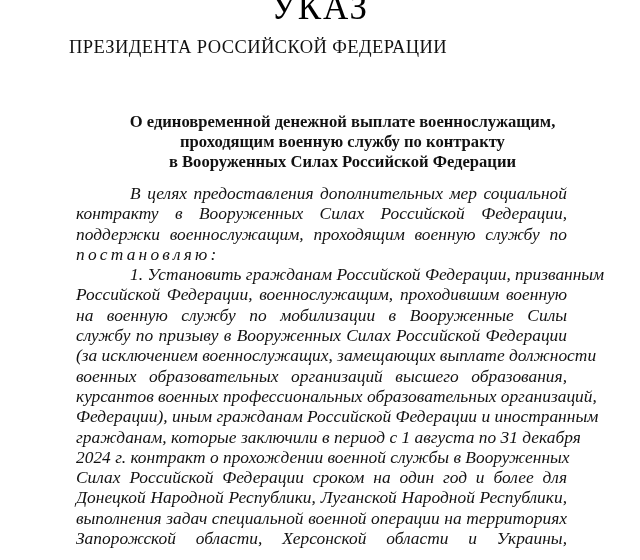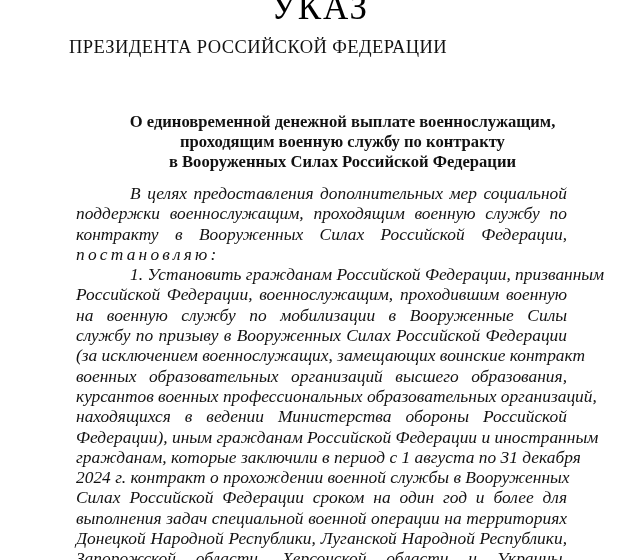--- a/index.html
+++ b/index.html
@@ -43,34 +43,33 @@
 
 <div class="heading">
   <div>О единовременной денежной выплате военнослужащим,</div>
   <div>проходящим военную службу по контракту</div>
   <div>в Вооруженных Силах Российской Федерации</div>
 </div>
 
 <div class="body">
   <div>
     <span class="line indent">В целях предоставления дополнительных мер социальной</span>
+    <span class="line">контракту в Вооруженных Силах Российской Федерации,</span>
     <span class="line">поддержки военнослужащим, проходящим военную службу по</span>
-    <span class="line">контракту в Вооруженных Силах Российской Федерации,</span>
     <span class="line last spaced">постановляю:</span>
   </div>
   <div>
     <span class="line indent">1. Установить гражданам Российской Федерации, призванным</span>
     <span class="line">Российской Федерации, военнослужащим, проходившим военную</span>
     <span class="line">на военную службу по мобилизации в Вооруженные Силы</span>
     <span class="line">службу по призыву в Вооруженных Силах Российской Федерации</span>
-    <span class="line">(за исключением военнослужащих, замещающих воинские контракт</span>
+    <span class="line">(за исключением военнослужащих, замещающих выплате должности</span>
     <span class="line">военных образовательных организаций высшего образования,</span>
     <span class="line">курсантов военных профессиональных образовательных организаций,</span>
-    <span class="line">находящихся в ведении Министерства обороны Российской</span>
     <span class="line">Федерации), иным гражданам Российской Федерации и иностранным</span>
     <span class="line">гражданам, которые заключили в период с 1 августа по 31 декабря</span>
     <span class="line">2024 г. контракт о прохождении военной службы в Вооруженных</span>
     <span class="line">Силах Российской Федерации сроком на один год и более для</span>
+    <span class="line">Донецкой Народной Республики, Луганской Народной Республики,</span>
     <span class="line">выполнения задач специальной военной операции на территориях</span>
-    <span class="line">Донецкой Народной Республики, Луганской Народной Республики,</span>
     <span class="line">Запорожской области, Херсонской области и Украины,</span>
   </div>
 </div>
 
 </body></html>

